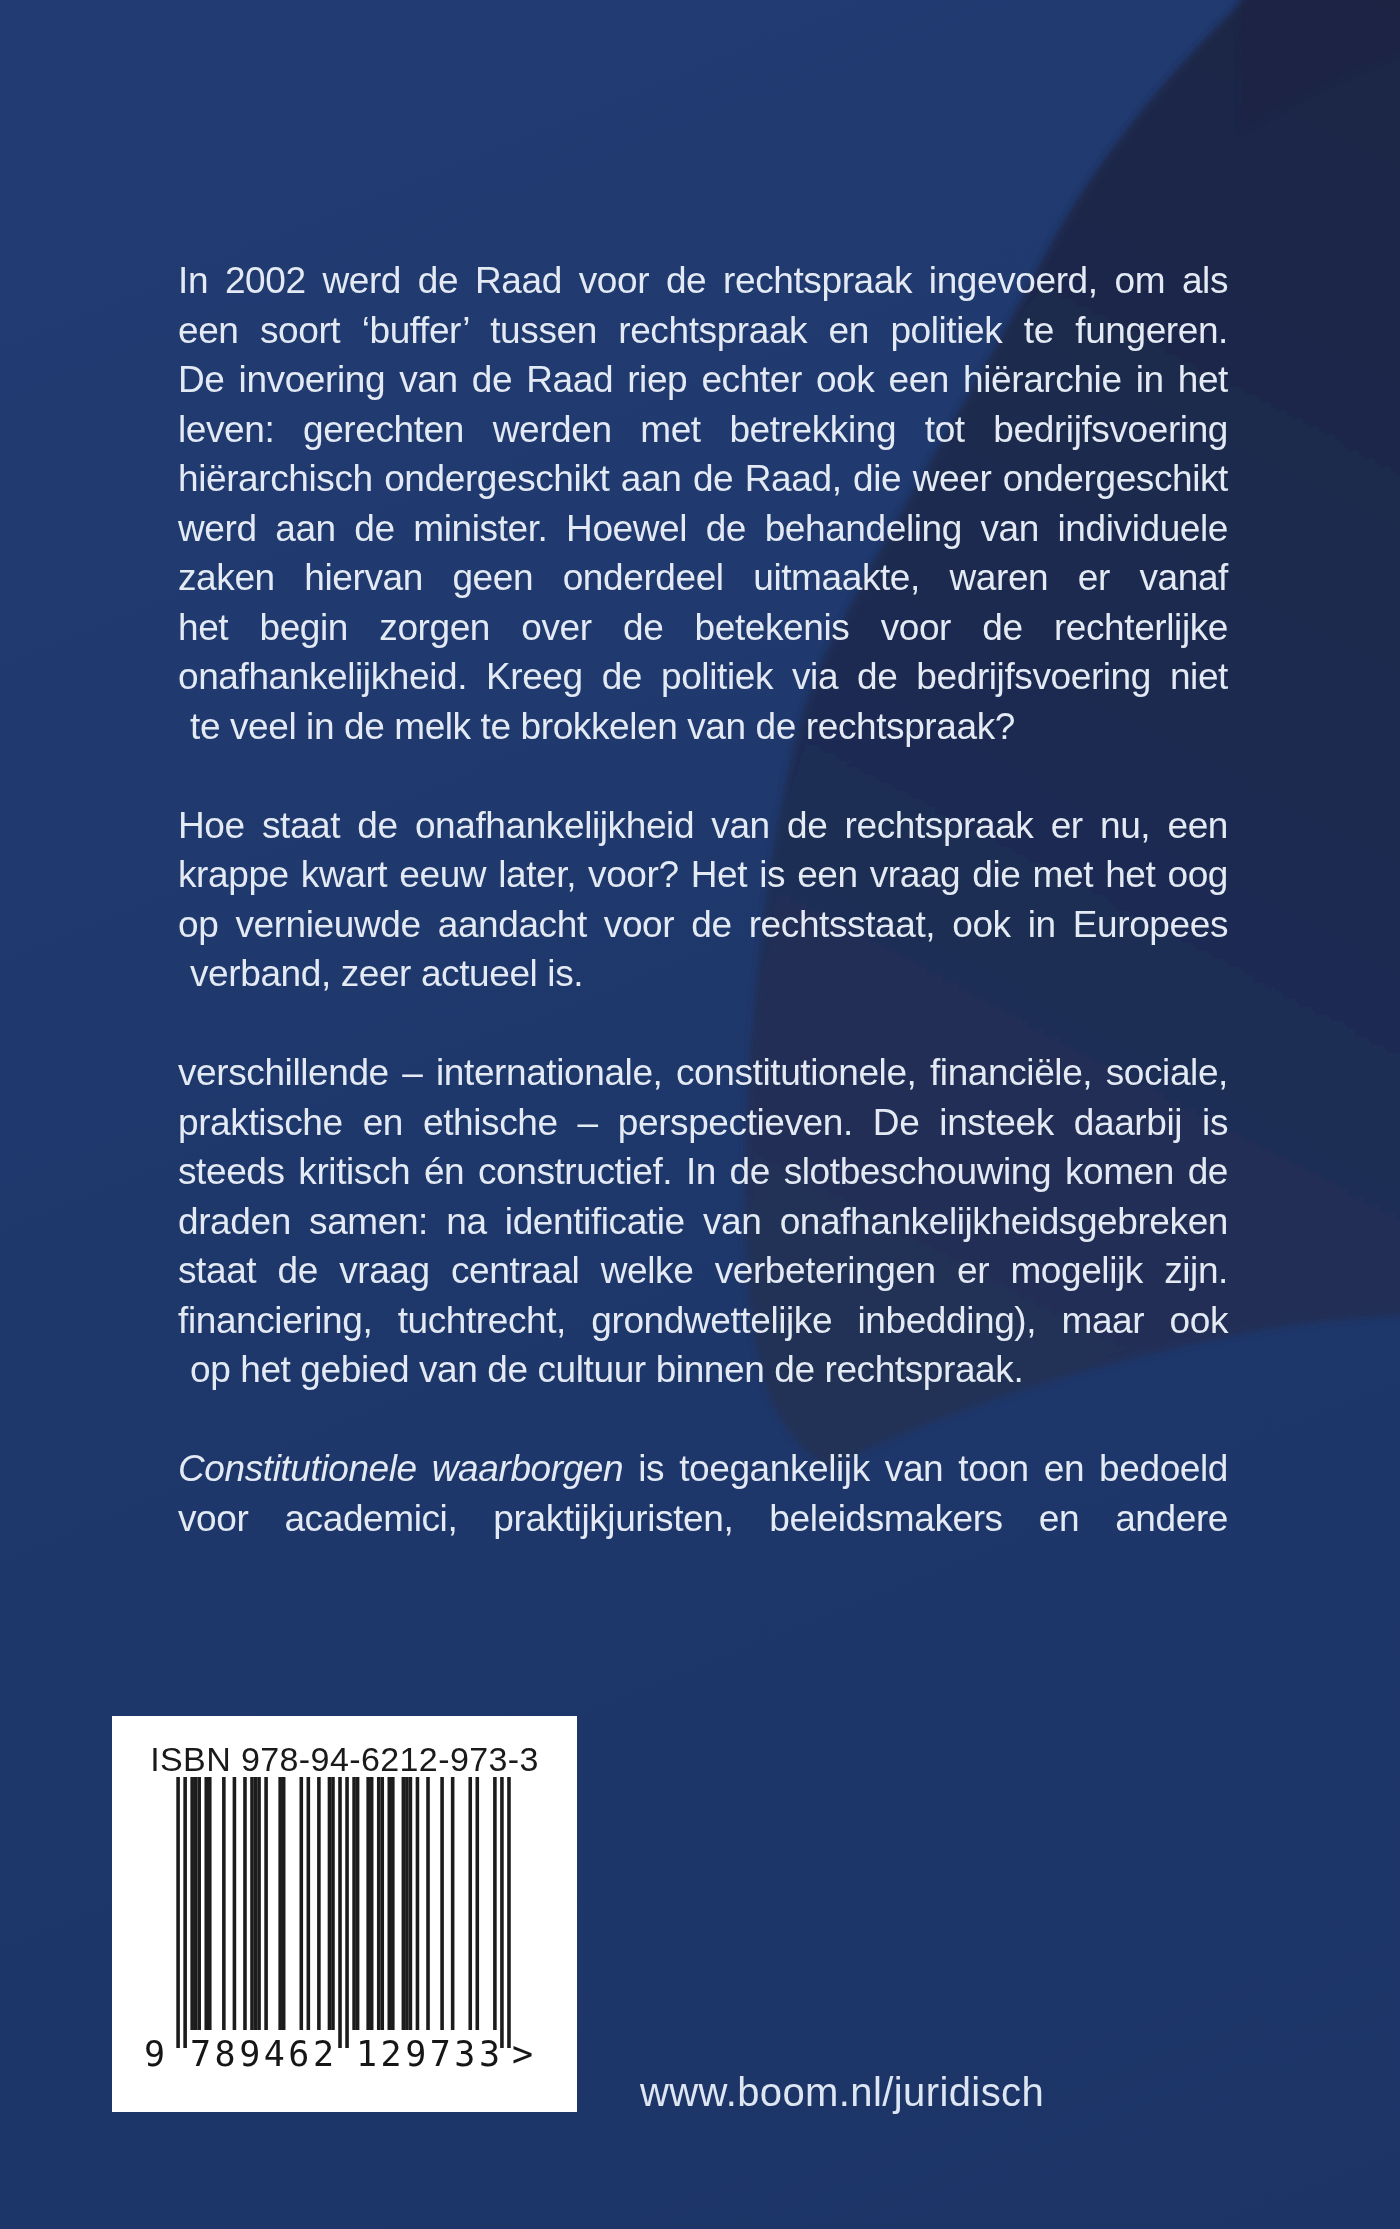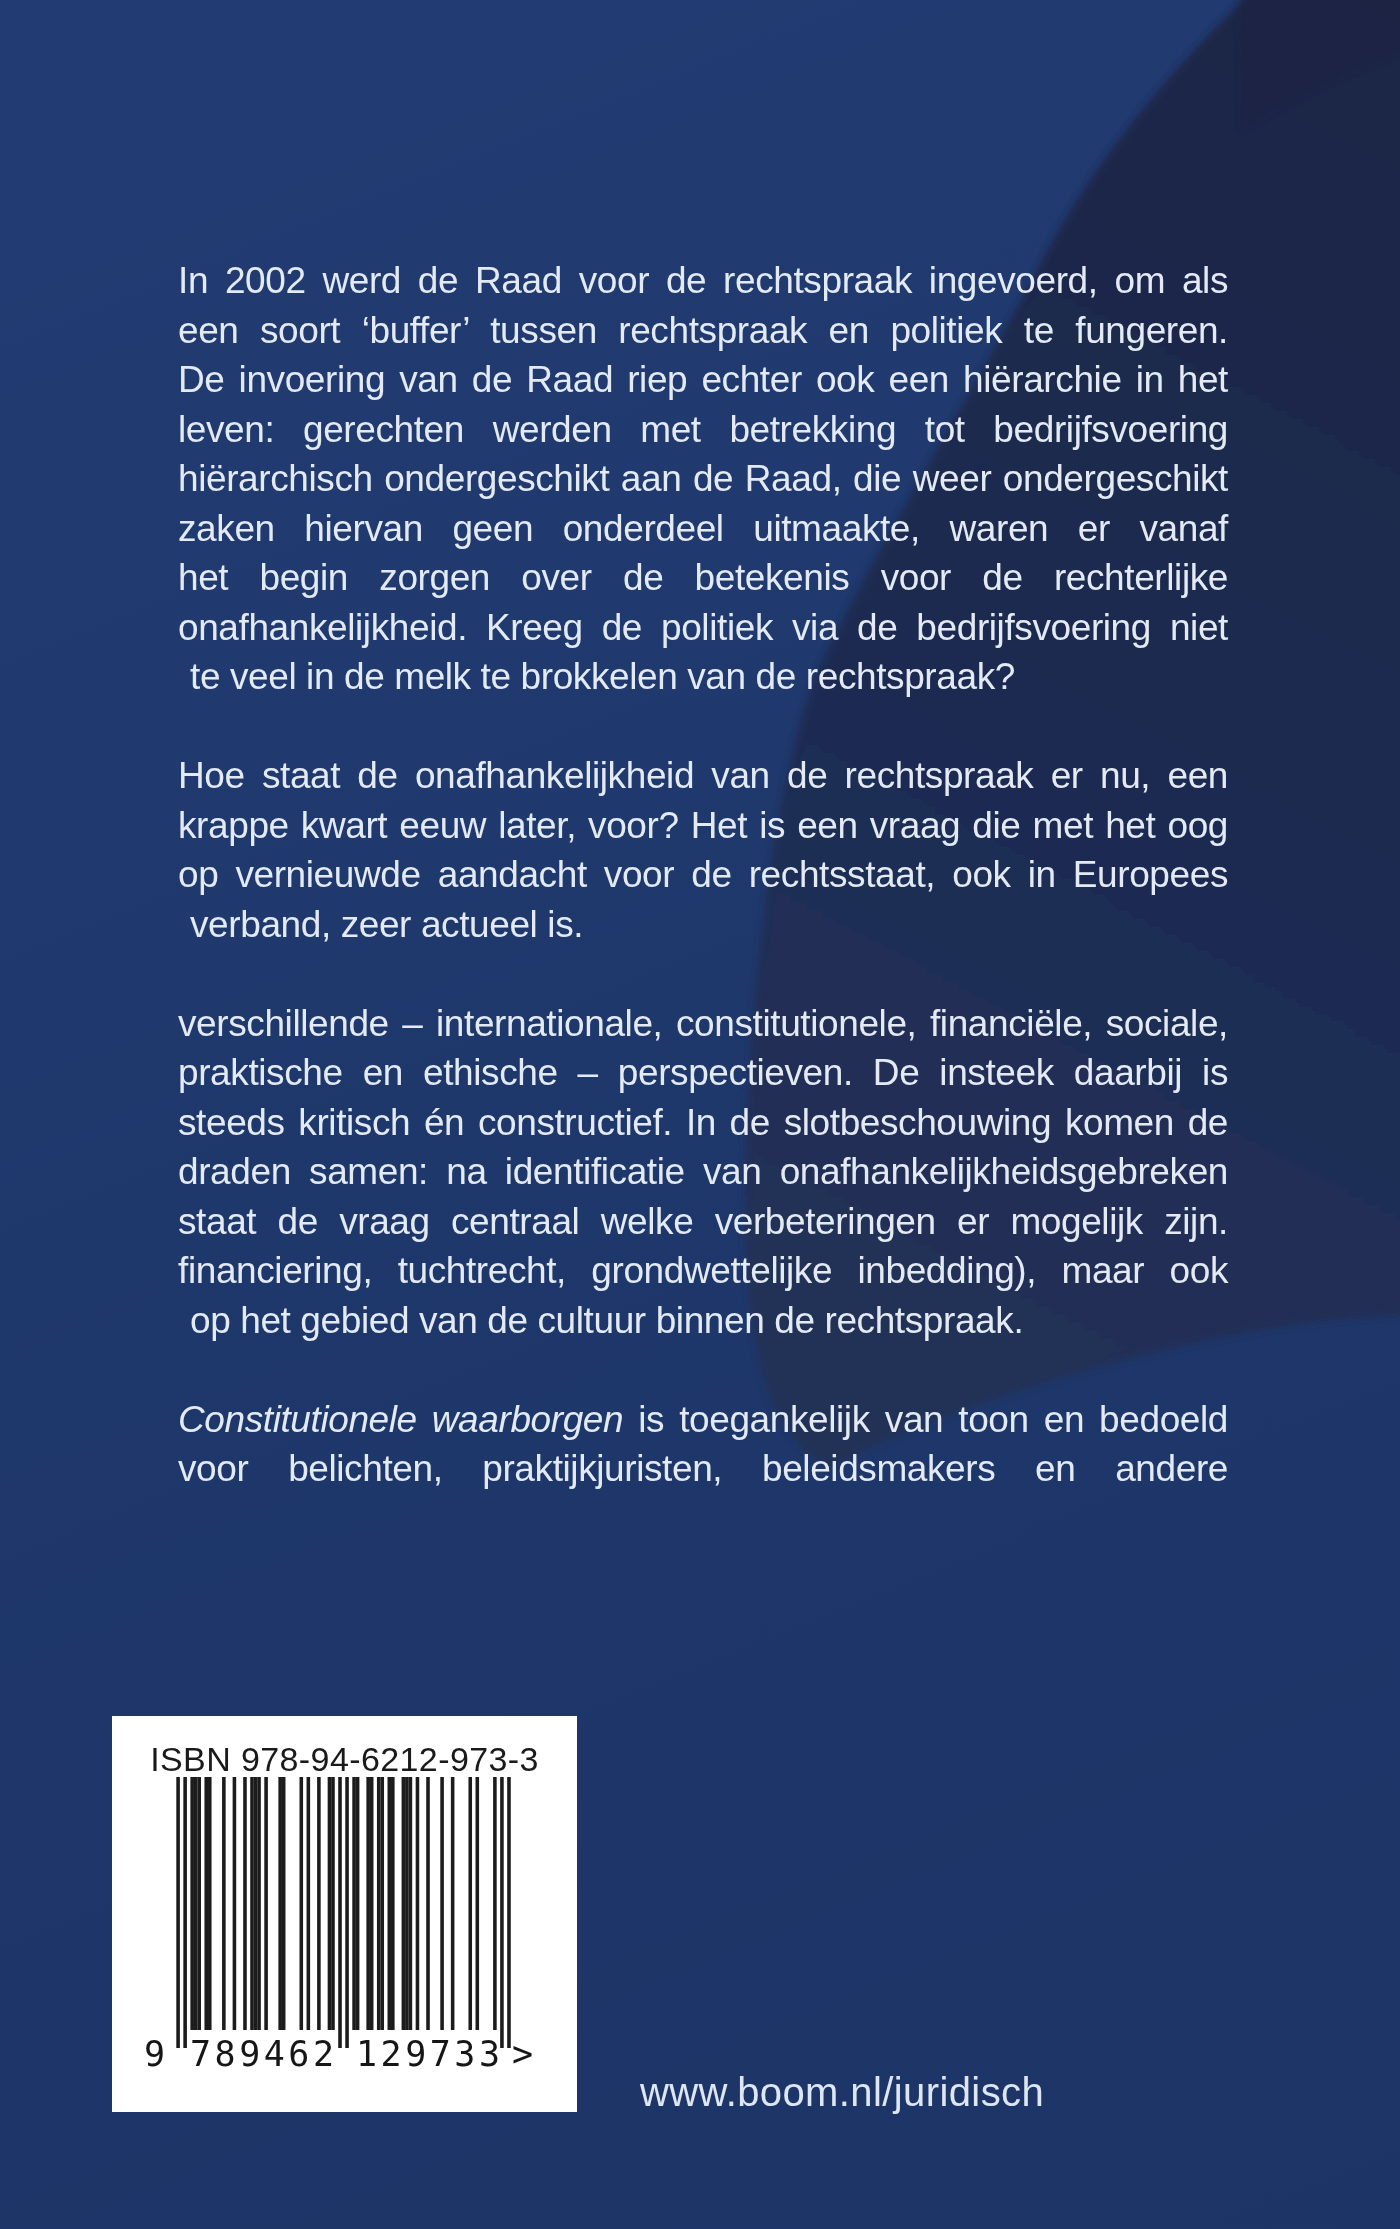--- a/index.html
+++ b/index.html
@@ -73,20 +73,21 @@
              C 1350 70, 1295 96, 1242 130 Z"></path>
   </svg>
 
   <div class="text-column">
       <div class="para">
         <div class="jline">In 2002 werd de Raad voor de rechtspraak ingevoerd, om als</div>
         <div class="jline">een soort ‘buffer’ tussen rechtspraak en politiek te fungeren.</div>
         <div class="jline">De invoering van de Raad riep echter ook een hiërarchie in het</div>
         <div class="jline">leven: gerechten werden met betrekking tot bedrijfsvoering</div>
         <div class="jline">hiërarchisch ondergeschikt aan de Raad, die weer ondergeschikt</div>
+        <div class="jline">werd aan de minister. Hoewel de behandeling van individuele</div>
         <div class="jline">zaken hiervan geen onderdeel uitmaakte, waren er vanaf</div>
         <div class="jline">het begin zorgen over de betekenis voor de rechterlijke</div>
         <div class="jline">onafhankelijkheid. Kreeg de politiek via de bedrijfsvoering niet</div>
         <div class="jline last">te veel in de melk te brokkelen van de rechtspraak?</div>
       </div>
       <div class="para">
         <div class="jline">Hoe staat de onafhankelijkheid van de rechtspraak er nu, een</div>
         <div class="jline">krappe kwart eeuw later, voor? Het is een vraag die met het oog</div>
         <div class="jline">op vernieuwde aandacht voor de rechtsstaat, ook in Europees</div>
         <div class="jline last">verband, zeer actueel is.</div>
@@ -95,21 +96,21 @@
         <div class="jline">verschillende – internationale, constitutionele, financiële, sociale,</div>
         <div class="jline">praktische en ethische – perspectieven. De insteek daarbij is</div>
         <div class="jline">steeds kritisch én constructief. In de slotbeschouwing komen de</div>
         <div class="jline">draden samen: na identificatie van onafhankelijkheidsgebreken</div>
         <div class="jline">staat de vraag centraal welke verbeteringen er mogelijk zijn.</div>
         <div class="jline">financiering, tuchtrecht, grondwettelijke inbedding), maar ook</div>
         <div class="jline last">op het gebied van de cultuur binnen de rechtspraak.</div>
       </div>
       <div class="para">
         <div class="jline"><i>Constitutionele waarborgen</i> is toegankelijk van toon en bedoeld</div>
-        <div class="jline">voor belichten, praktijkjuristen, beleidsmakers en andere</div>
+        <div class="jline">voor academici, praktijkjuristen, beleidsmakers en andere</div>
       </div>
     </div>
 
   <div class="isbn-block">
     <div class="isbn-label">ISBN 978-94-6212-973-3</div>
     <svg class="barcode" width="335" height="271" viewBox="0 0 334.4 271">
         <rect x="0.00" y="0" width="3.58" height="271" fill="#1c1c1c"></rect>
         <rect x="7.04" y="0" width="3.58" height="271" fill="#1c1c1c"></rect>
         <rect x="14.08" y="0" width="3.58" height="253" fill="#1c1c1c"></rect>
         <rect x="17.60" y="0" width="3.58" height="253" fill="#1c1c1c"></rect>

